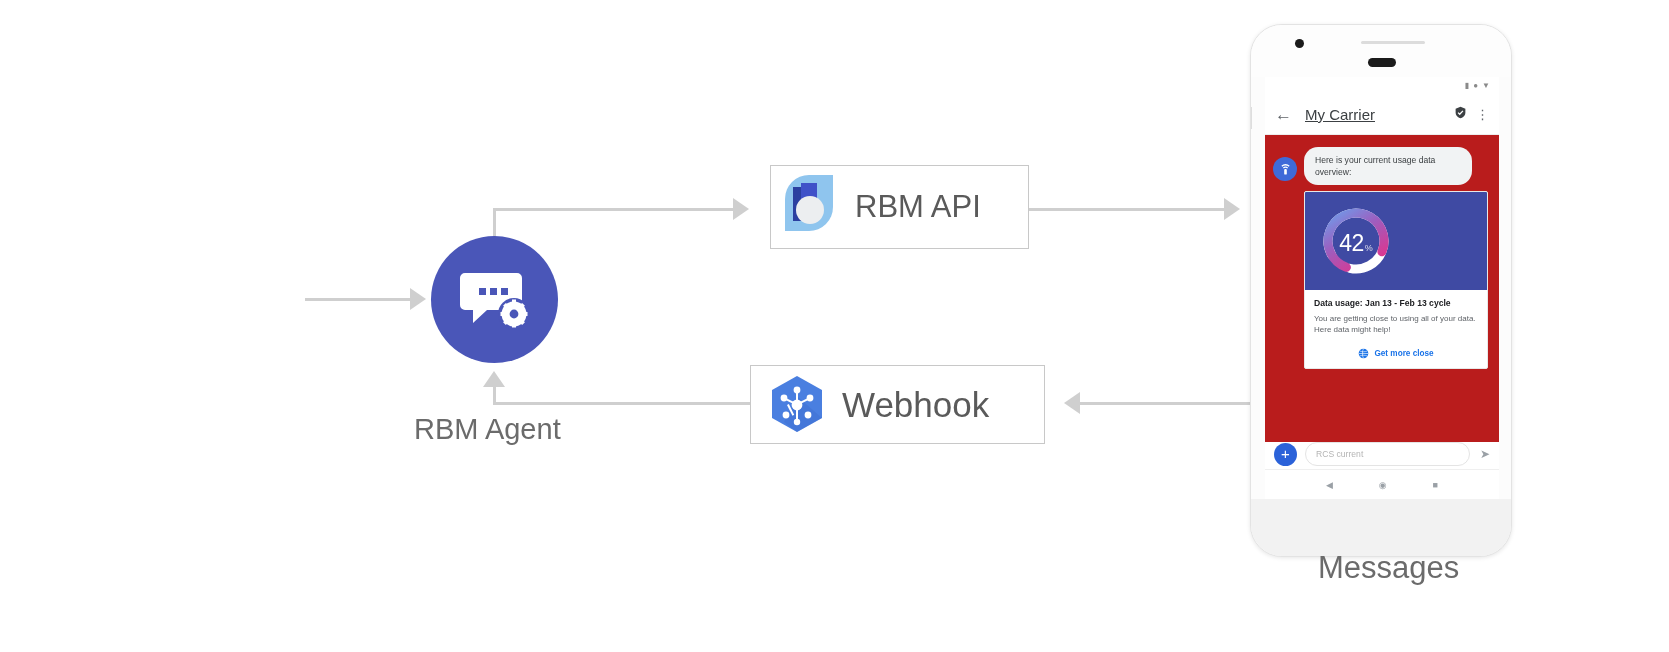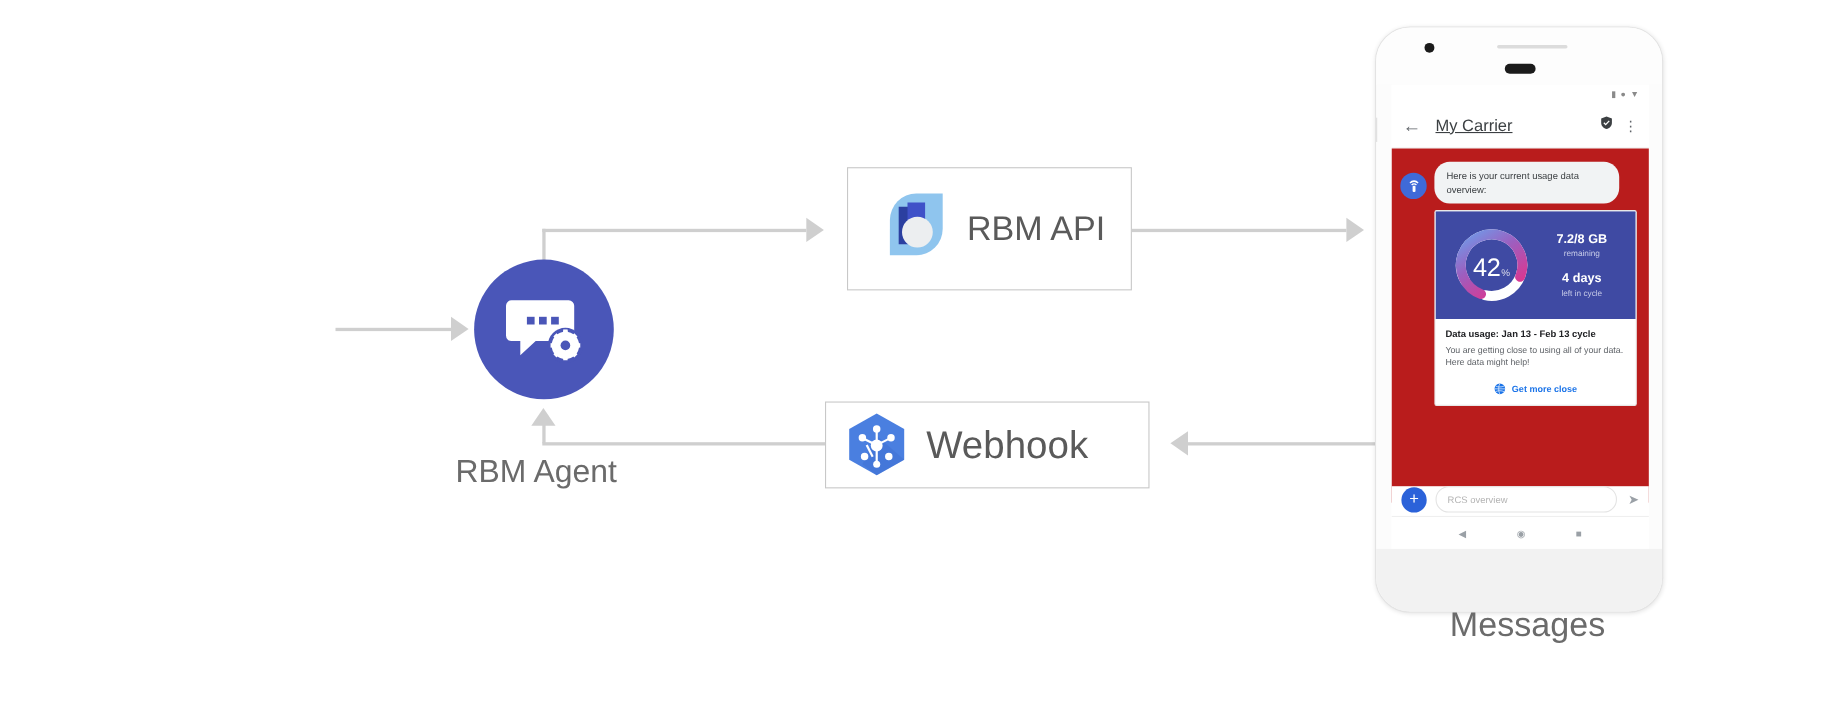--- a/index.html
+++ b/index.html
@@ -83,23 +83,23 @@
     width: 127px; height: 127px;
     border-radius: 50%;
     background: #4a56b8;
     display: flex;
     align-items: center;
     justify-content: center;
   }
 
   
   #rbm-api-box {
-    left: 770px; top: 152px;
-    width: 259px; height: 112px;
-    padding-left: 28px;
+    left: 770px; top: 165px;
+    width: 259px; height: 84px;
+    padding-left: 4px;
   }
   #rbm-api-box .node-label { font-size: 31px; margin-left: 12px; }
 
   
   #webhook-box {
     left: 750px; top: 365px;
     width: 295px; height: 79px;
     padding-left: 15px;
   }
   #webhook-box .node-label { font-size: 35px; margin-left: 14px; }
@@ -463,51 +463,41 @@
                 <circle cx="37" cy="37" r="28" fill="none" stroke="#ffffff" stroke-width="9" stroke-linecap="round" stroke-dasharray="153 23" stroke-dashoffset="-19" transform="rotate(110 37 37)"></circle>
 
                 <circle cx="37" cy="37" r="28" fill="none" stroke="url(#gaugeGrad)" stroke-width="9" stroke-linecap="round" stroke-dasharray="133 43" transform="rotate(110 37 37)"></circle>
               </svg>
               <div id="gauge-center">
                 <span id="gauge-pct">42</span>
                 <span id="gauge-pct-sign">%</span>
               </div>
             </div>
 
-            <div id="card-stats">
-              <div class="stat-block">
-                <div class="stat-main">7.2/8 GB</div>
-                <div class="stat-sub">remaining</div>
-              </div>
-              <div class="stat-block">
-                <div class="stat-main">4 days</div>
-                <div class="stat-sub">left in cycle</div>
-              </div>
-            </div>
           </div>
 
           <div id="card-body">
             <div id="card-title">Data usage: Jan 13 - Feb 13 cycle</div>
             <div id="card-desc">You are getting close to using all of your data. Here data might help!</div>
           </div>
 
           <div id="card-action">
             <svg width="11" height="11" viewBox="0 0 16 16">
               <circle cx="8" cy="8" r="7" fill="#1a73e8"></circle>
               <path d="M8 1 c-2 2.4 -2 11.2 0 14 M1 8 h14 M2.4 4.3 c3.4 1.6 7.8 1.6 11.2 0 M2.4 11.7 c3.4 -1.6 7.8 -1.6 11.2 0" stroke="#ffffff" stroke-width="0.9" fill="none"></path>
             </svg>
             <span class="label">Get more close</span>
           </div>
         </div>
       </div>
 
       <div id="composer">
         <div id="plus-btn">+</div>
         <div id="composer-field">
-          <span id="composer-placeholder">RCS overview</span>
+          <span id="composer-placeholder">RCS current</span>
         </div>
         <span id="send-icon">➤</span>
       </div>
 
       <div id="nav-bar">
         <span class="nav-btn">◀</span>
         <span class="nav-btn">◉</span>
         <span class="nav-btn">■</span>
       </div>
 

